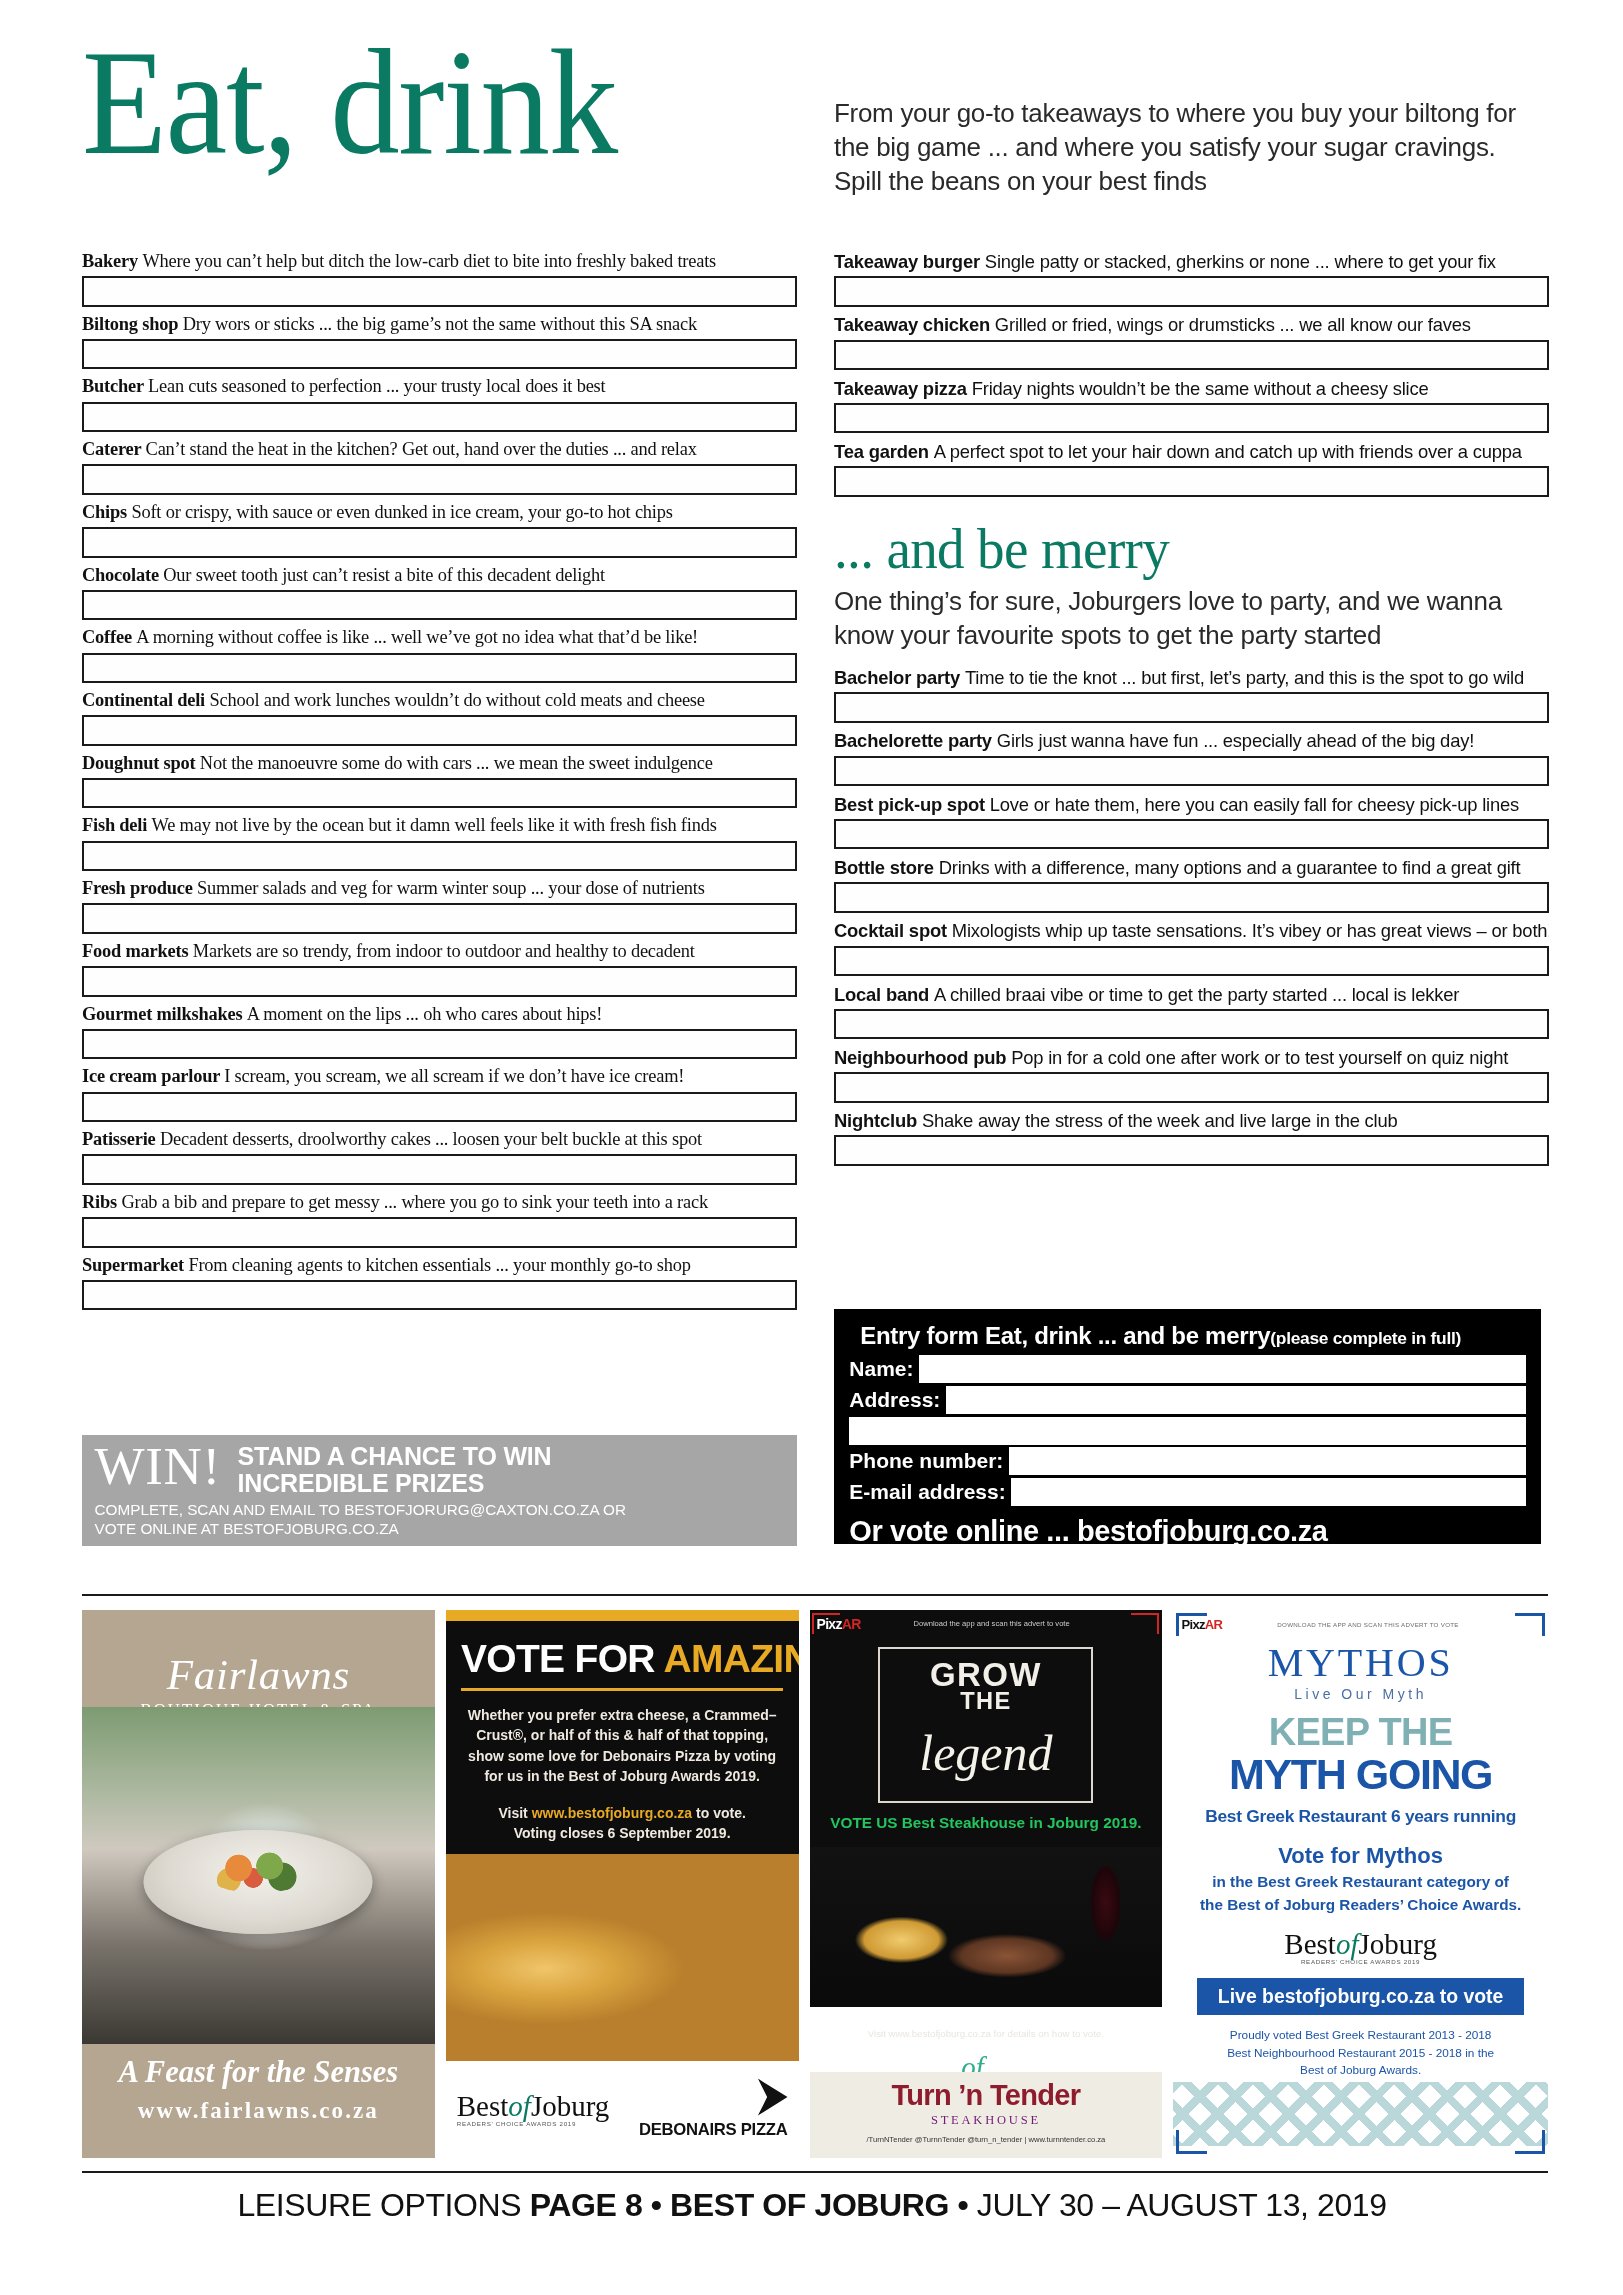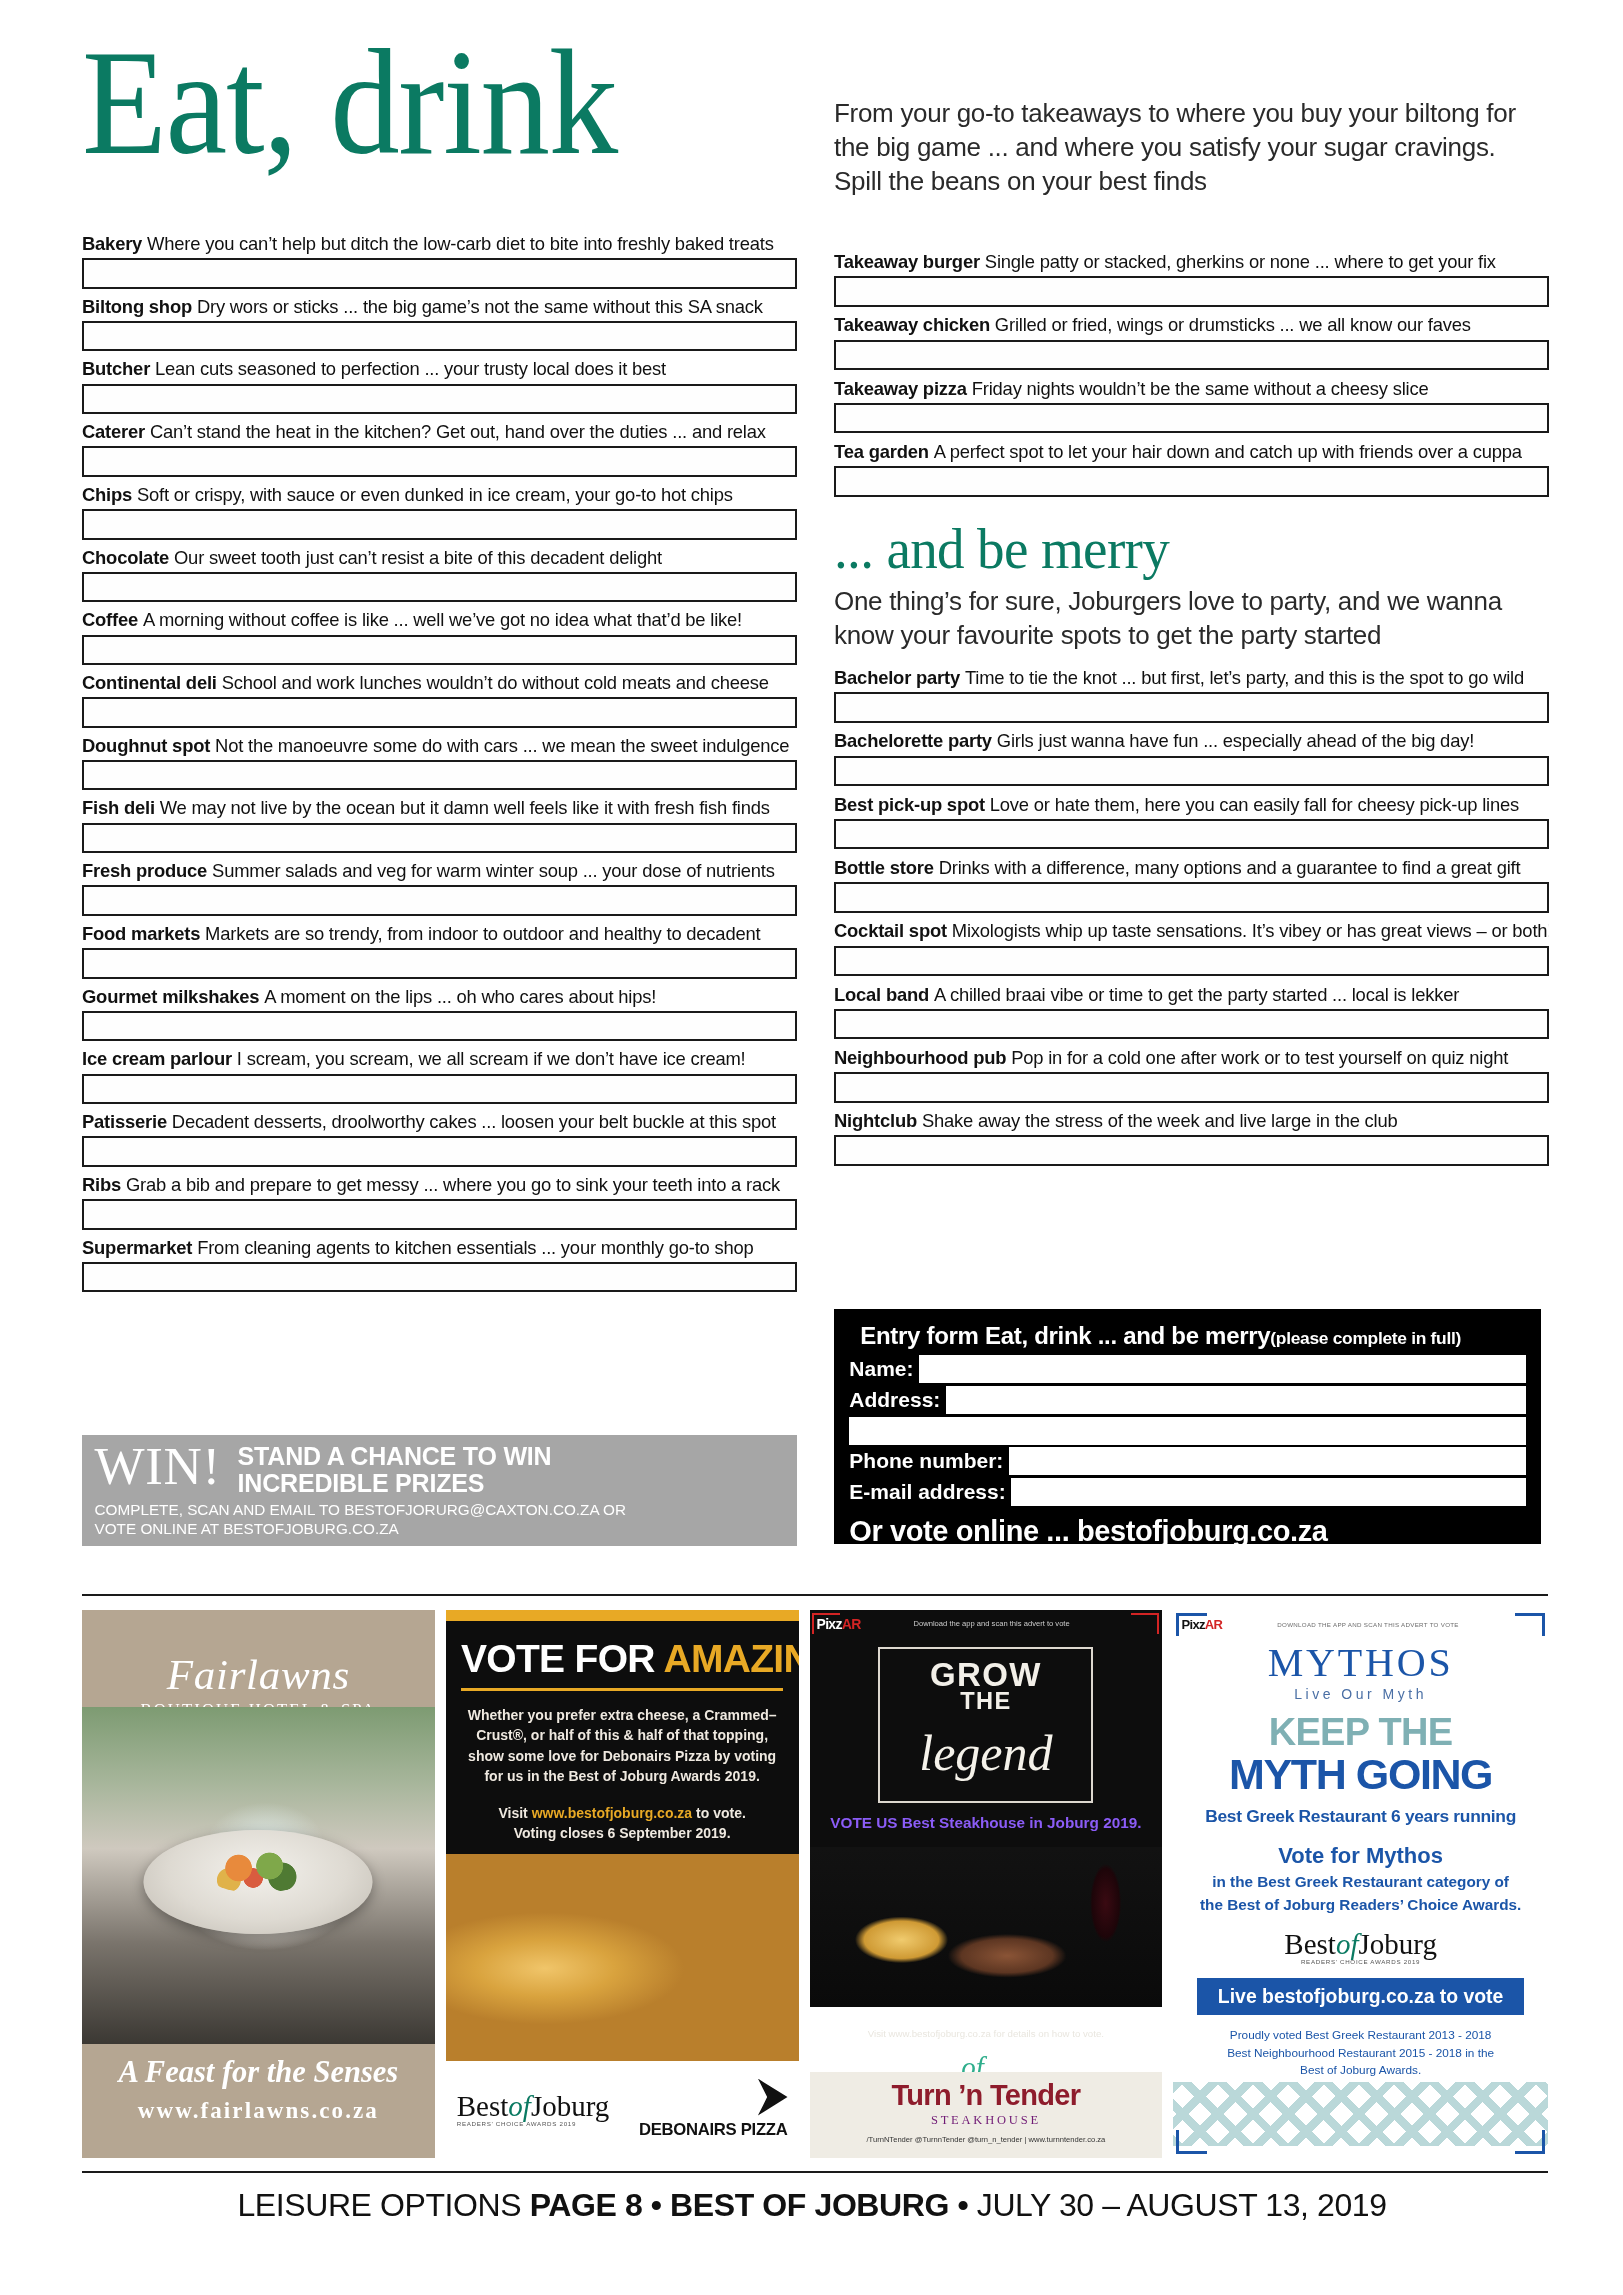--- a/index.html
+++ b/index.html
@@ -26,21 +26,21 @@
     white-space: nowrap;
   }
   .intro {
     position:absolute; left:834px; top:97px; width:701px;
     font-size: 26px; line-height: 1.30; color:#2a2a2a;
     font-family:"Liberation Sans", sans-serif;
     letter-spacing:-0.3px;
   }
 
   
-  .col-left  { position:absolute; left:82px;  top:233px; width:715px; }
+  .col-left  { position:absolute; left:82px;  top:251px; width:715px;font-family:Liberation Serif, serif; }
   .col-right { position:absolute; left:834px; top:251px; width:715px; }
 
   .entry { margin-bottom: 7px; }
   .entry-label {
     font-size: 18.4px; line-height:1.18; color:#111;
     letter-spacing:-0.2px; white-space:nowrap;
     overflow:hidden;
   }
   .entry-label .cat { font-weight: 700; }
   .entry-label .desc { font-weight: 400; }
@@ -186,21 +186,21 @@
   .pixz-note { position:absolute; left:104px; top:9px; font-size:7.6px; color:#ccc; letter-spacing:0px; white-space:nowrap;}
   .tnt-corner { position:absolute; width:28px; height:21px; border:2.8px solid #d32424; }
   .tnt-body { background:#0d0d0d; height:368px; position:relative; padding-top:8.3px;}
   .tnt-frame { margin:0 auto; width:215px; height:156px; border:2.1px solid #ddd8cf; position:relative; }
   .grow { position:absolute; left:50%; top:9.7px; transform:translateX(-50%); font-size:33px; font-weight:700; color:#f2efe8; letter-spacing:1.4px; line-height:0.95; text-align:center;}
   .grow small { display:block; font-size:23.6px; letter-spacing:1.4px;}
   .legend {
     position:absolute; left:50%; top:75px; transform:translateX(-50%);
     font-family:"Liberation Serif", serif; font-style:italic; font-size:50px; color:#f5f2ea; white-space:nowrap;
   }
-  .tnt-vote { text-align:center; color:#8b5cf6; font-size:15.3px; font-weight:700; margin-top:11px; }
+  .tnt-vote { text-align:center; color:#22c55e; font-size:15.3px; font-weight:700; margin-top:11px; }
   .tnt-photo {
     position:absolute; left:0; right:0; top:208px; height:160px;
     background:
       radial-gradient(ellipse 62px 31px at 26% 58%, #f0cb6e 0%, #cf9a34 60%, rgba(0,0,0,0) 75%),
       radial-gradient(ellipse 76px 28px at 56% 68%, #8a5436 0%, #5d3622 60%, rgba(0,0,0,0) 78%),
       radial-gradient(ellipse 19.4px 49px at 84% 35%, #3a0a12 0%, #1d0509 70%, rgba(0,0,0,0) 80%),
       linear-gradient(180deg,#121212 0%,#0a0a0a 100%);
   }
   .tnt-visit { position:absolute; left:0; right:0; top:389px; text-align:center; color:#e9e6df; font-size:9.7px; }
   .tnt-boj { position:absolute; left:0; right:0; top:414px; text-align:center; }

